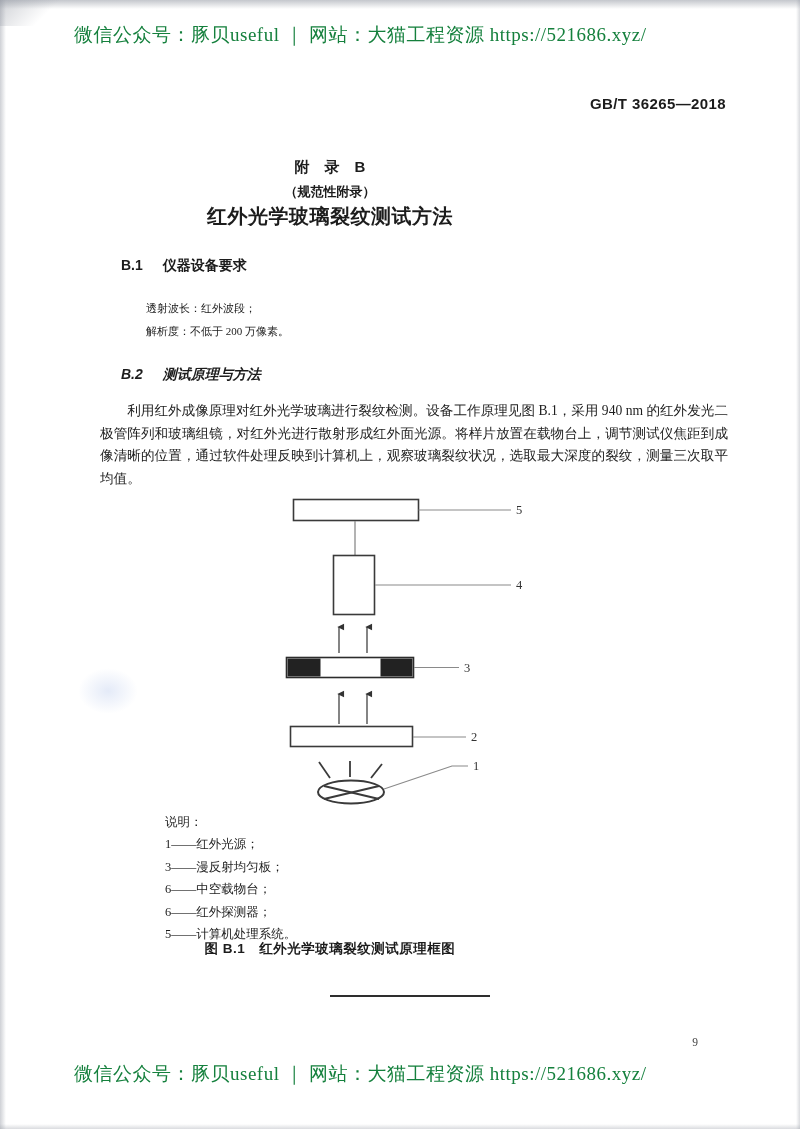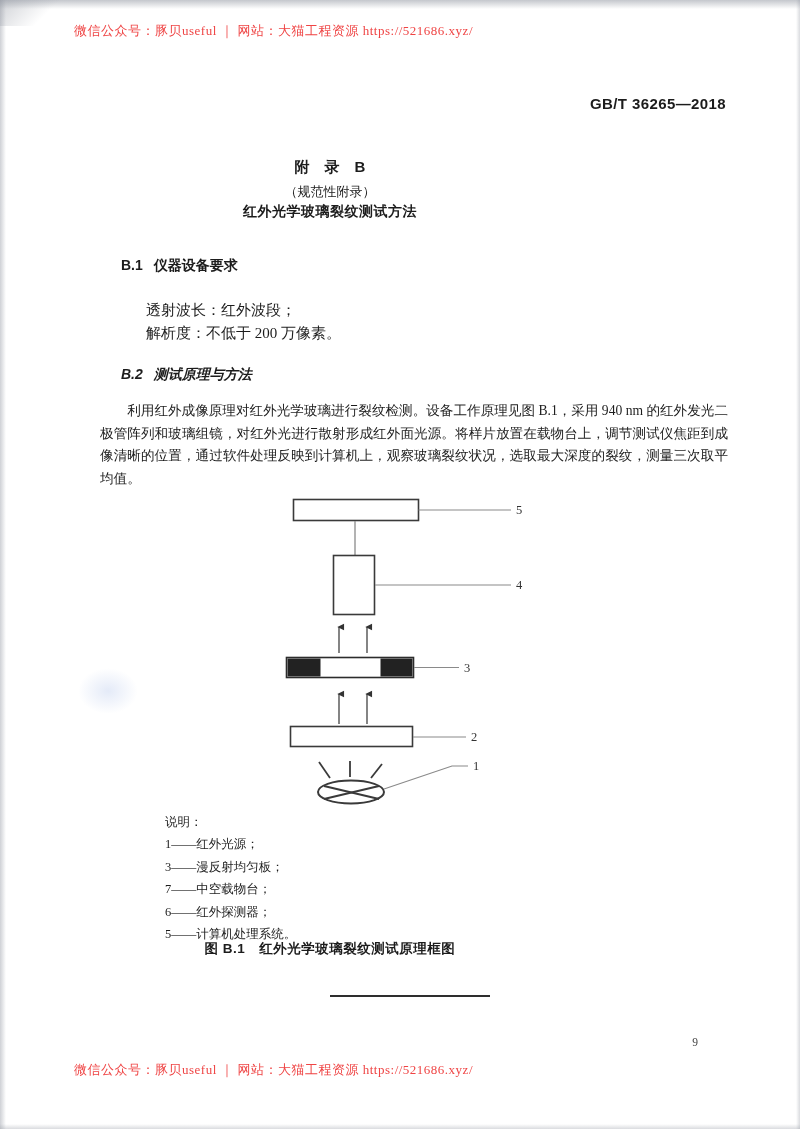--- a/index.html
+++ b/index.html
@@ -11,38 +11,38 @@
     background:linear-gradient(to bottom,rgba(148,153,163,.55),rgba(148,153,163,0));}
   .edge-left{top:0;left:0;width:6px;height:1129px;
     background:linear-gradient(to right,rgba(148,153,163,.45),rgba(148,153,163,0));}
   .edge-right{top:0;right:0;width:4px;height:1129px;
     background:linear-gradient(to left,rgba(148,153,163,.35),rgba(148,153,163,0));}
   .edge-bottom{bottom:0;left:0;width:800px;height:5px;
     background:linear-gradient(to top,rgba(148,153,163,.35),rgba(148,153,163,0));}
   .corner-tl{top:0;left:0;width:60px;height:26px;
     background:linear-gradient(135deg,rgba(148,153,163,.45),rgba(148,153,163,0) 70%);}
   
-  .watermark{color:#ef4444;font-size:13px;white-space:nowrap;letter-spacing:.5px;}
+  .watermark{color:#15803d;font-size:19px;white-space:nowrap;letter-spacing:.5px;}
   .wm-top{left:74px;top:22px;}
   .wm-bottom{left:74px;top:1061px;}
   
   .std-number{top:95px;left:0;width:726px;text-align:right;
     font-family:"Liberation Sans","DejaVu Sans",sans-serif;font-weight:bold;
     font-size:15px;letter-spacing:.4px;}
   
   .center{left:0;width:660px;text-align:center;}
   .appendix-label{top:158px;font-family:"Liberation Sans",sans-serif;font-weight:bold;font-size:15px;}
-  .appendix-subtitle{top:183px;font-family:"Liberation Sans",sans-serif;font-weight:normal;font-size:13px;}
-  .appendix-title{top:203px;font-family:Liberation Serif, serif;font-weight:bold;font-size:14px;letter-spacing:.5px;}
+  .appendix-subtitle{top:183px;font-family:"Liberation Sans",sans-serif;font-weight:bold;font-size:13px;}
+  .appendix-title{top:203px;font-family:Liberation Serif, serif;font-weight:bold;font-size:20px;letter-spacing:.5px;}
   
   .sec-heading{left:121px;font-family:"Liberation Sans",sans-serif;font-weight:bold;font-size:14px;}
-  .sec-heading .sec-title{margin-left:11px;}
+  .sec-heading .sec-title{margin-left:20px;}
   .b1-heading{top:257px;}
   .b2-heading{top:366px;font-style:italic;}
-  .b1-line{left:146px;font-size:15px;}
+  .b1-line{left:146px;font-size:11px;}
   .b1-line1{top:301px;}
   .b1-line2{top:324px;}
   .b2-paragraph{left:92px;top:400px;width:628px;font-size:13.6px;line-height:22.6px;
     text-align:justify;text-indent:2em;margin-left:8px;}
   
   .diagram{left:0;top:0;width:800px;height:1129px;pointer-events:none;}
   
   .legend{left:121px;top:811px;font-size:12.5px;line-height:22.4px;margin-left:44px;}
   .fig-caption{top:940px;font-family:"Liberation Sans",sans-serif;font-weight:bold;
     font-size:13.5px;letter-spacing:.5px;}
@@ -123,21 +123,21 @@
     <line x1="371" y1="778" x2="382" y2="764" stroke-width="1.8"></line>
   </g>
   <polyline points="384,789 452,766 468,766" fill="none" stroke="#8a8a8a" stroke-width="1.2"></polyline>
   <text x="473" y="770" font-size="12.5" fill="#333" font-family="Liberation Serif, serif">1</text>
 </svg>
 
 <div class="abs legend">
   <div>说明：</div>
   <div>1——红外光源；</div>
   <div>3——漫反射均匀板；</div>
-  <div>7——中空载物台；</div>
+  <div>6——中空载物台；</div>
   <div>6——红外探测器；</div>
   <div>5——计算机处理系统。</div>
 </div>
 
 <div class="abs center fig-caption">图 B.1　红外光学玻璃裂纹测试原理框图</div>
 
 <div class="abs separator"></div>
 <div class="abs page-number">9</div>
 
 </body></html>

